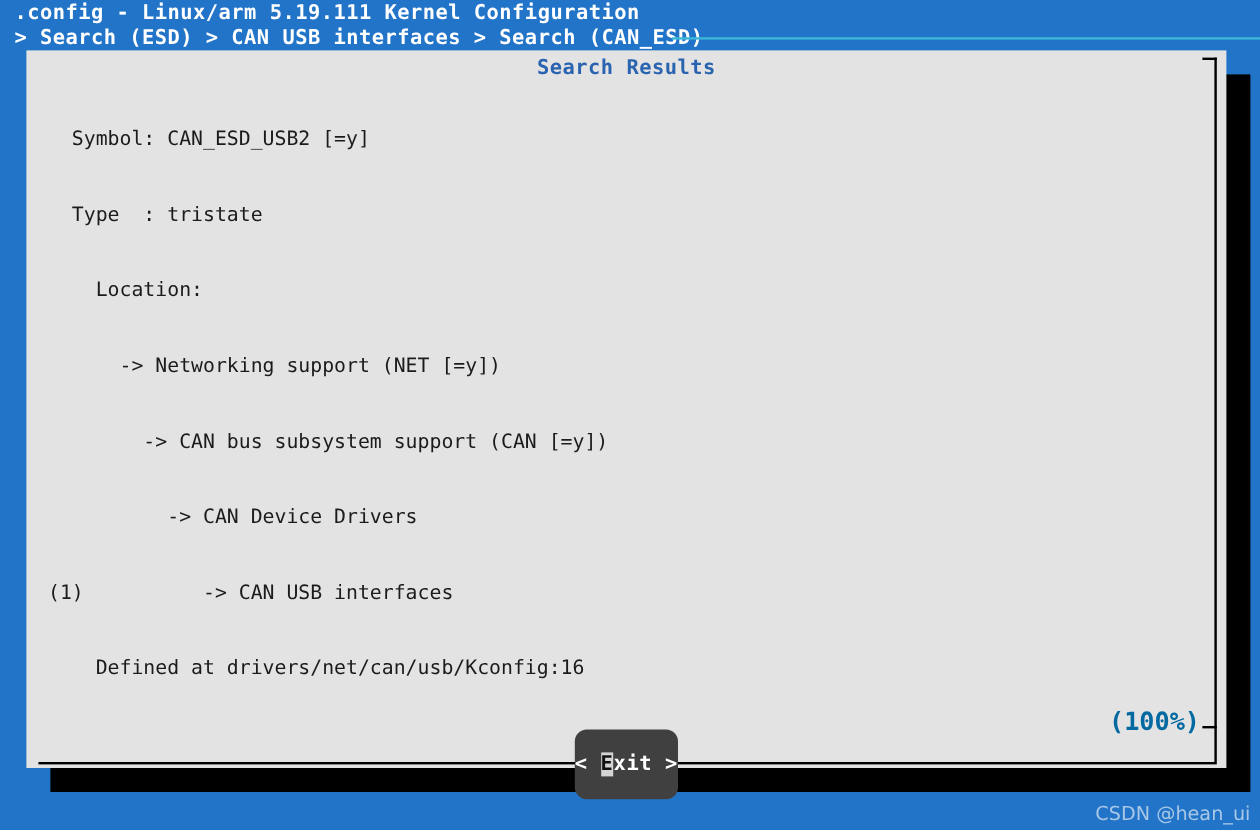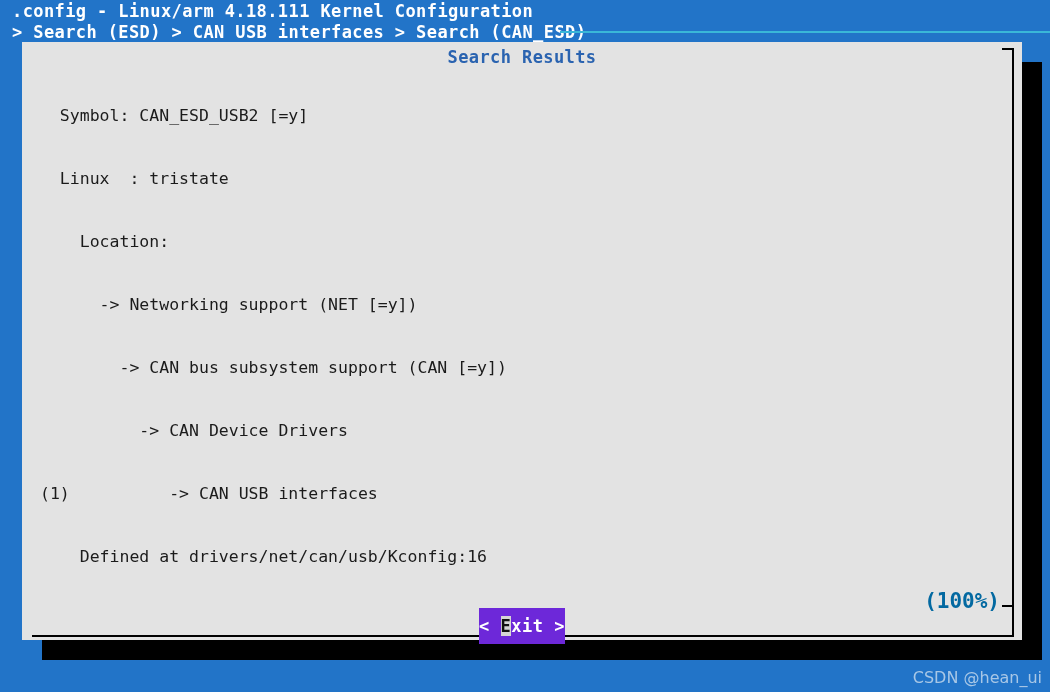--- a/index.html
+++ b/index.html
@@ -150,29 +150,30 @@
   
   #button-row {
     position: absolute;
     left: 0;
     top: 566px;
     width: 1000px;
     text-align: center;
   }
   #exit-button {
     display: inline-block;
-    background: #6d28d9;
+    background: #404040;
     color: #ffffff;
     font-size: 17px;
     font-weight: bold;
     font-family: "DejaVu Sans Mono", monospace;
     white-space: pre;
-    padding: 8px 0;
+    padding: 19px 0;
     letter-spacing: 0.5px;
     cursor: pointer;
+    border-radius: 10px;
   }
   #exit-button .hotkey {
     background: #d5d5d5;
     color: #111111;
   }
 
   
   #watermark {
     position: absolute;
     right: 8px;
@@ -182,39 +183,39 @@
     font-family: "DejaVu Sans", sans-serif;
     white-space: pre;
   }
 </style>
 </head>
 <body>
 
 <div id="screen">
 
   <div id="header">
-    <div class="hdr-line" id="hdr-title">.config - Linux/arm 4.18.111 Kernel Configuration</div>
+    <div class="hdr-line" id="hdr-title">.config - Linux/arm 5.19.111 Kernel Configuration</div>
     <div class="hdr-line" id="hdr-crumb">&gt; Search (ESD) &gt; CAN USB interfaces &gt; Search (CAN_ESD)</div>
     <div id="hdr-rule"></div>
   </div>
 
   <div id="dialog-shadow"></div>
 
   <div id="dialog">
 
     <div id="dialog-title">Search Results</div>
 
     <div id="frame-right"></div>
     <div id="frame-right-cap-top"></div>
     <div id="frame-right-cap-bottom"></div>
     <div id="frame-bottom"></div>
 
     <div id="body-text">
       <div class="tline">  Symbol: CAN_ESD_USB2 [=y]</div>
-      <div class="tline">  Linux  : tristate</div>
+      <div class="tline">  Type  : tristate</div>
       <div class="tline">    Location:</div>
       <div class="tline">      -&gt; Networking support (NET [=y])</div>
       <div class="tline">        -&gt; CAN bus subsystem support (CAN [=y])</div>
       <div class="tline">          -&gt; CAN Device Drivers</div>
       <div class="tline">(1)          -&gt; CAN USB interfaces</div>
       <div class="tline">    Defined at drivers/net/can/usb/Kconfig:16</div>
       
     </div>
 
     <div id="percent">(100%)</div>

